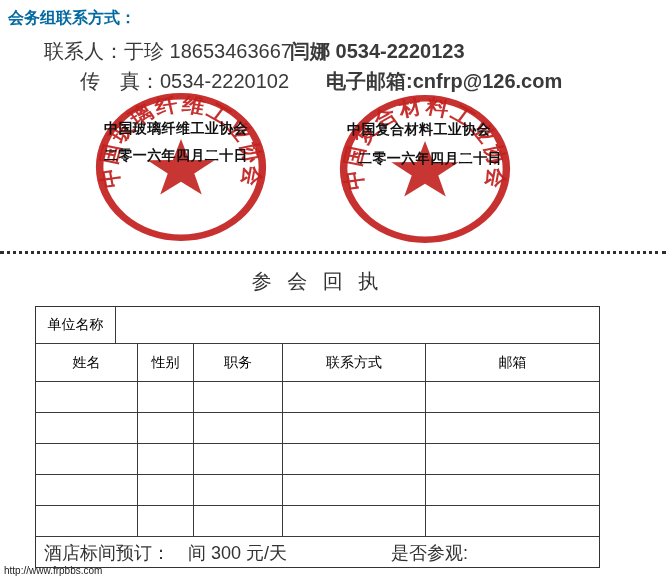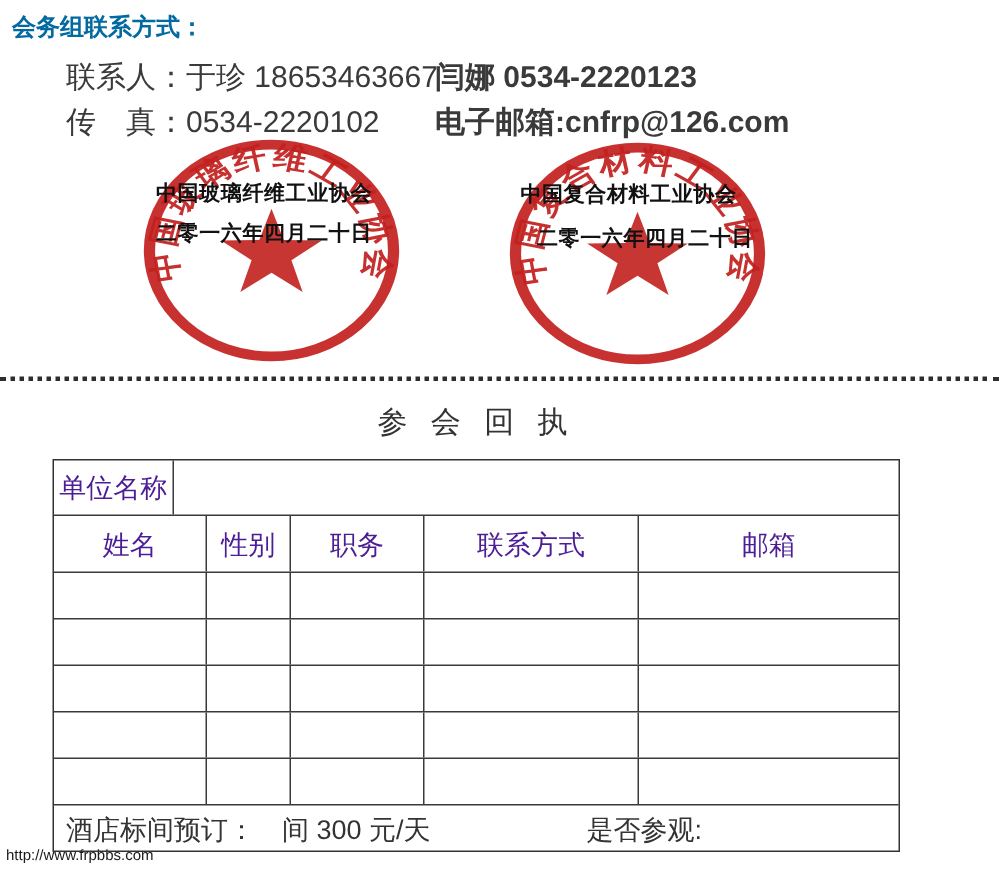--- a/index.html
+++ b/index.html
@@ -7,37 +7,37 @@
     width:666px;height:587px;background:#ffffff;position:relative;overflow:hidden;
     font-family:"Liberation Sans","DejaVu Sans",sans-serif;color:#333;
   }
   .abs{position:absolute;}
   
   .contact-header{left:8px;top:8px;font-size:16px;font-weight:700;color:#0369a1;}
   .contact-line{font-size:20px;color:#3a3a3a;}
   .cl-left{left:44px;}
   .cl-right{left:290px;font-weight:bold;}
   .row1{top:38px;}
-  .row2{top:68px;}
+  .row2{top:68px;margin-left:36px;}
   
   .stamp{position:absolute;z-index:1;}
   .stamp-overlay{position:absolute;z-index:2;font-weight:700;color:#111;
     font-size:14px;letter-spacing:0.4px;text-align:center;white-space:nowrap;}
   
   .dotted{left:0;top:251px;width:666px;height:0;border-top:3px dotted #2e2e2e;}
   
   .form-title{left:35px;top:268px;width:565px;text-align:center;font-size:20px;
     letter-spacing:5px;color:#333;font-weight:500;}
   
   .form-table{left:35px;top:306px;width:565px;height:262px;border:1px solid #333;
     box-sizing:border-box;z-index:3;background:transparent;}
   .tr{display:flex;width:100%;box-sizing:border-box;border-bottom:1px solid #3a3a3a;}
   .tr:last-child{border-bottom:none;}
   .td{box-sizing:border-box;border-right:1px solid #3a3a3a;display:flex;
-    align-items:center;justify-content:center;font-size:18px;color:#4c1d95;}
+    align-items:center;justify-content:center;font-size:14px;color:#000000;}
   .td:last-child{border-right:none;}
   .r-unit{height:37px;}
   .r-head{height:38px;}
   .r-empty{height:31px;}
   .r-hotel{height:32px;position:relative;}
   .c-unit{width:80px;}
   .c-unitrest{flex:1;}
   .c1{width:102px;} .c2{width:56px;} .c3{width:89px;} .c4{width:143px;} .c5{flex:1;}
   .hotel-span{position:absolute;top:50%;transform:translateY(-50%);font-size:18px;
     color:#333;white-space:nowrap;}

